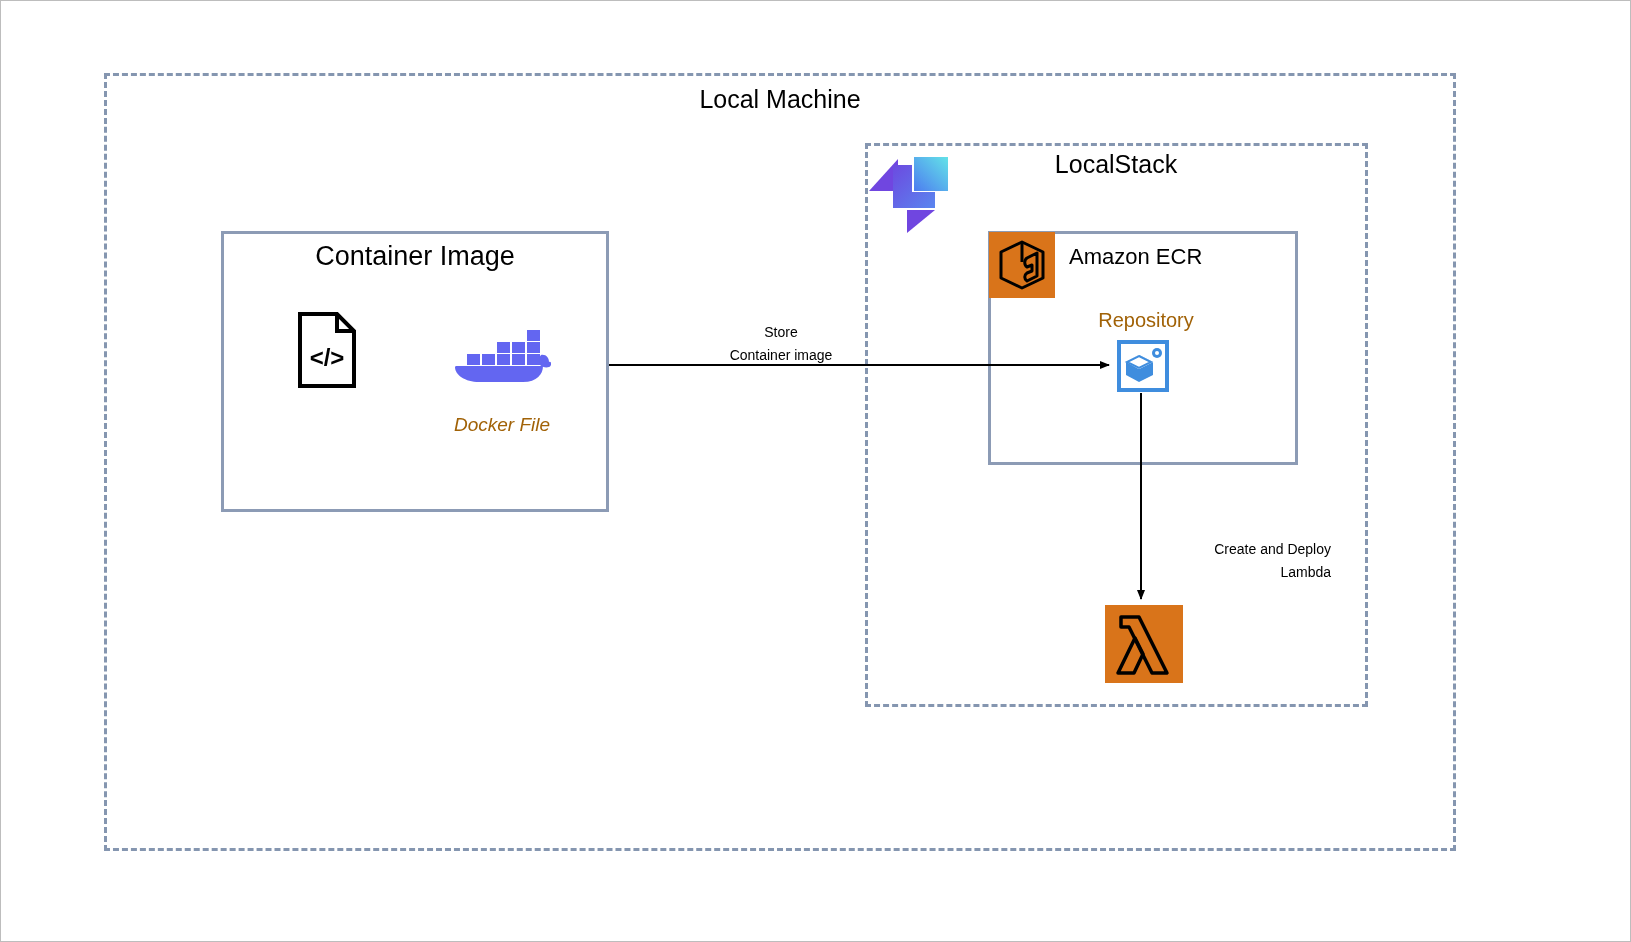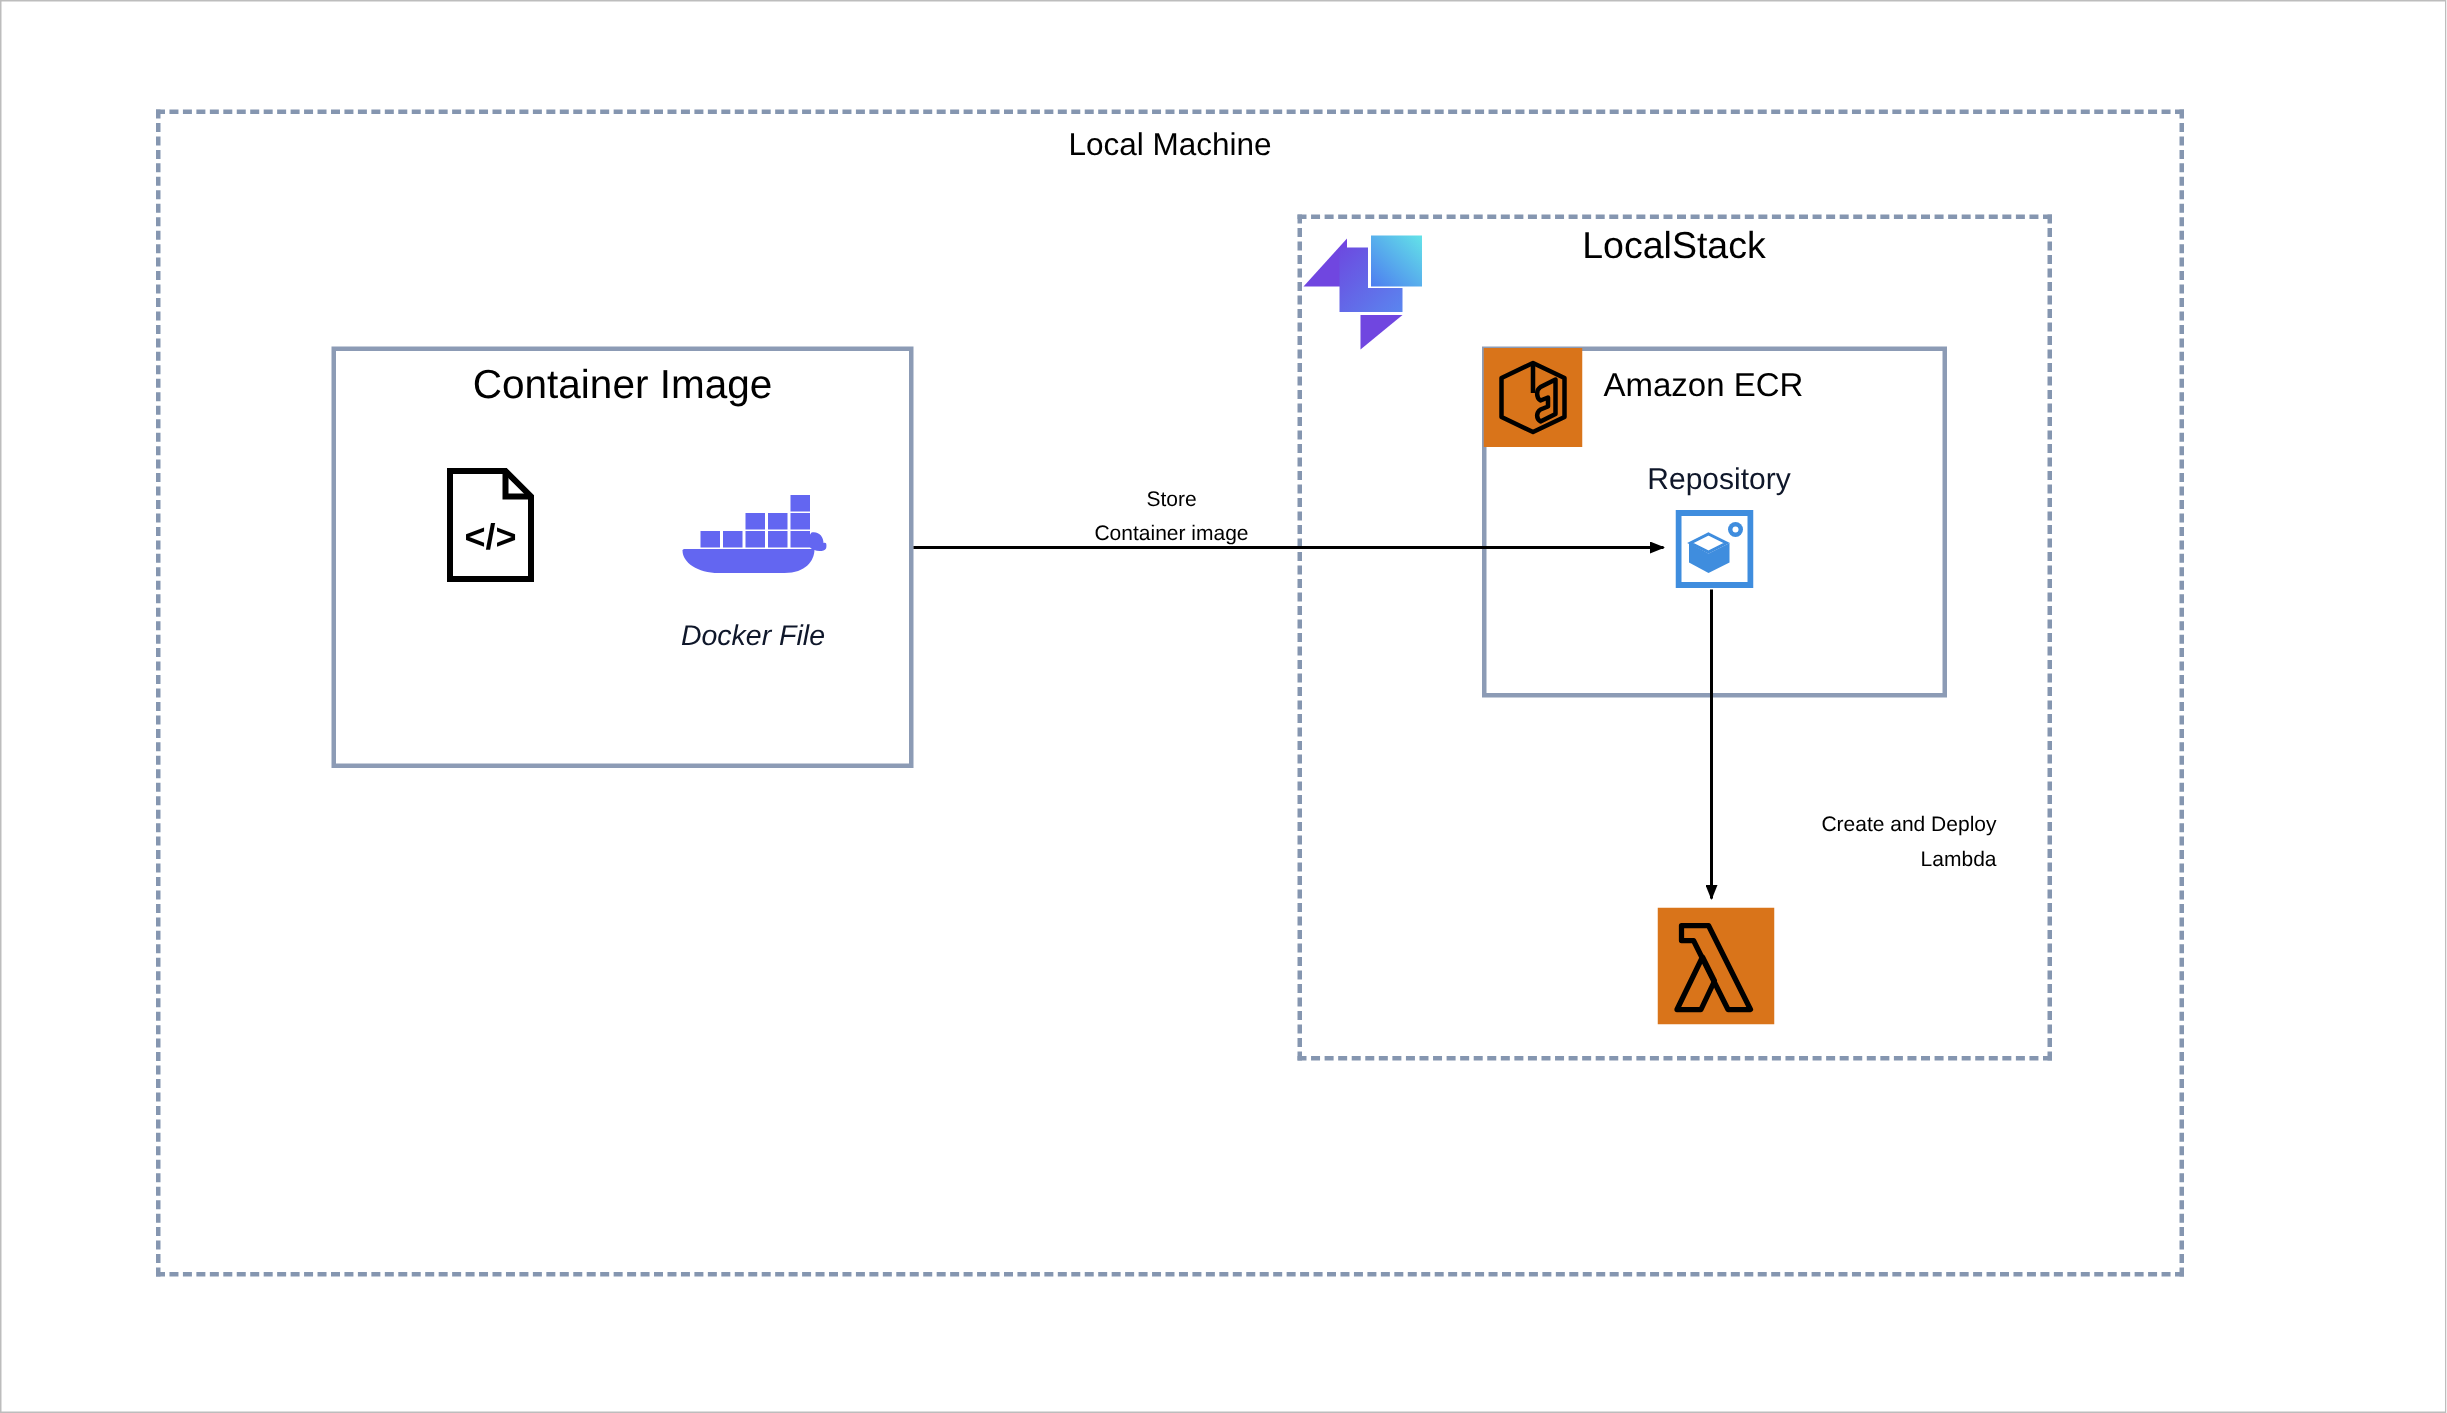--- a/index.html
+++ b/index.html
@@ -41,21 +41,21 @@
 
   
   .box-title {
     position: absolute;
     text-align: center;
     white-space: nowrap;
     color: #000;
   }
   #local-machine-title {
     left: 103px; top: 84px; width: 1352px;
-    font-size: 21px;
+    font-size: 25px;
   }
   #localstack-title {
     left: 960px; top: 149px; width: 310px;
     font-size: 25px;
   }
   #container-image-title {
     left: 220px; top: 240px; width: 388px;
     font-size: 27px;
   }
   #ecr-title {
@@ -72,21 +72,21 @@
   #lambda-icon    { left: 1104px; top: 604px; width: 78px; height: 78px; }
   #code-file-icon { left: 295px; top: 310px; width: 62px; height: 78px; }
   #docker-icon    { left: 452px; top: 327px; width: 98px; height: 56px; }
 
   
   .caption {
     position: absolute;
     text-align: center;
     font-size: 19px;
     line-height: 23px;
-    color: #0f172a;
+    color: #a16207;
   }
   #code-caption  { left: 240px; top: 412px; width: 180px; }
   #docker-caption{ left: 426px; top: 412px; width: 150px; font-style: italic; }
   #repo-caption  { left: 1062px; top: 308px; width: 166px; font-size: 20px; }
 
   
   .arrow-label {
     position: absolute;
     text-align: center;
     font-size: 14px;

